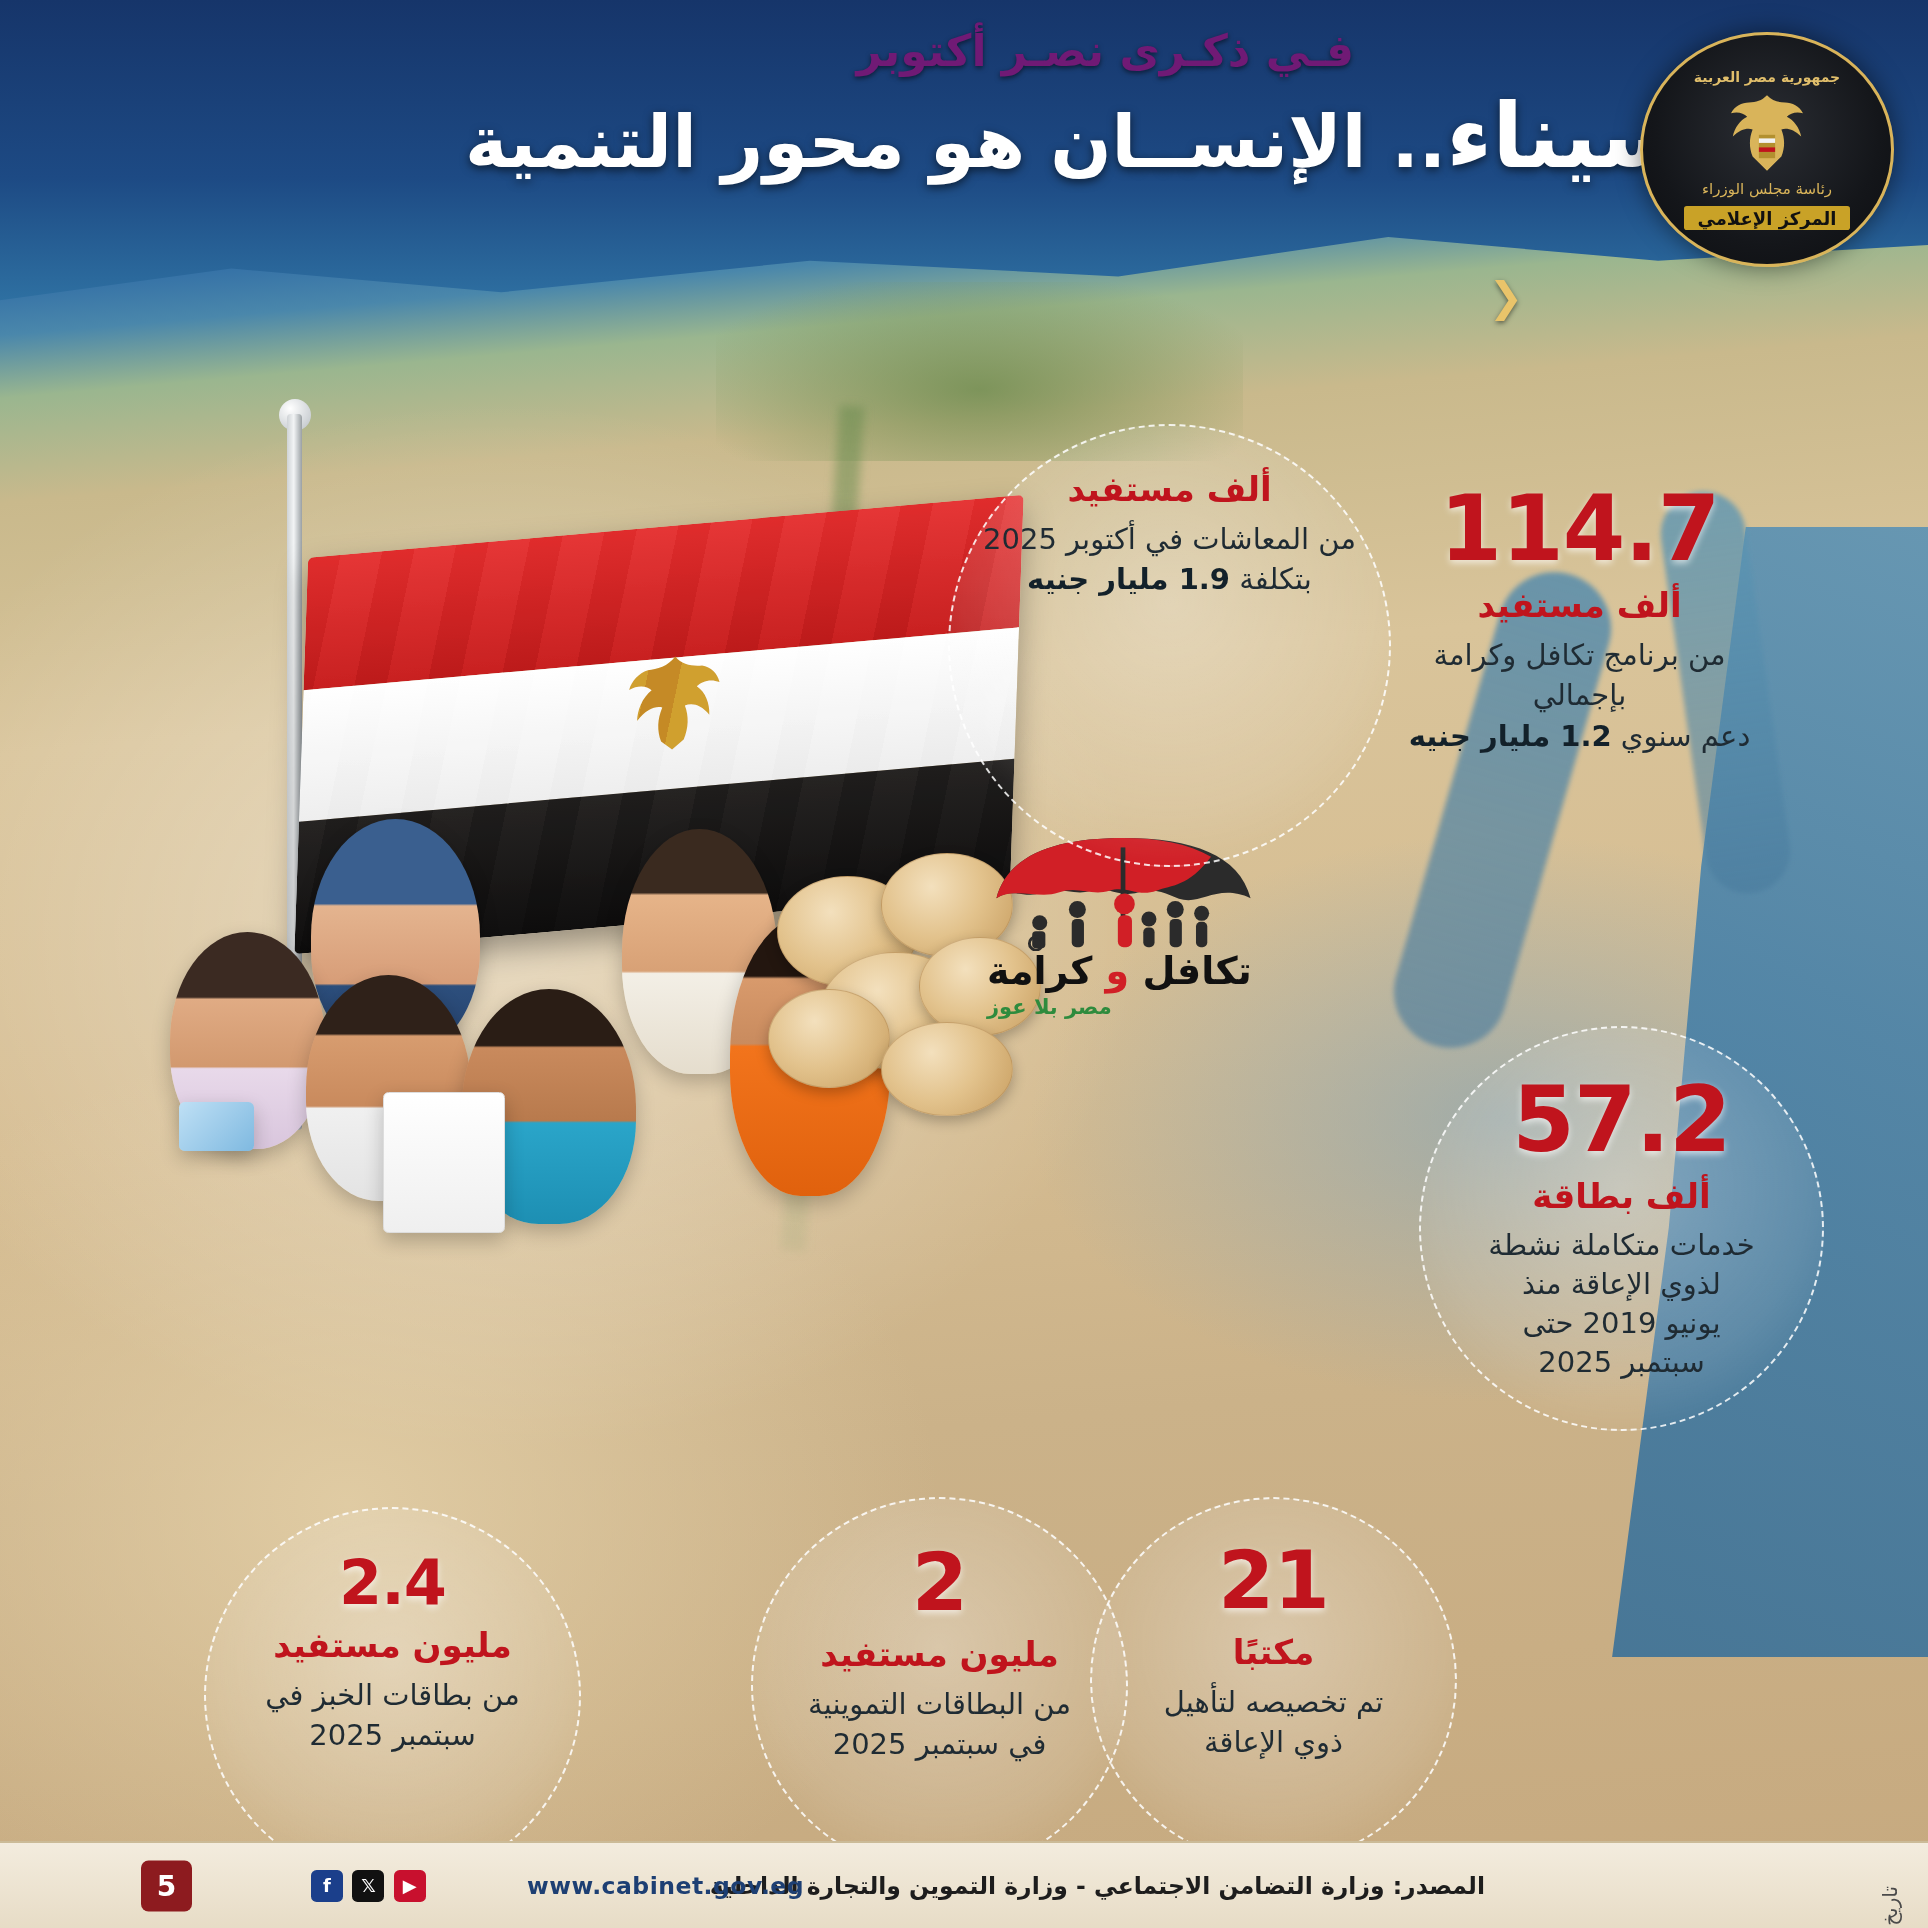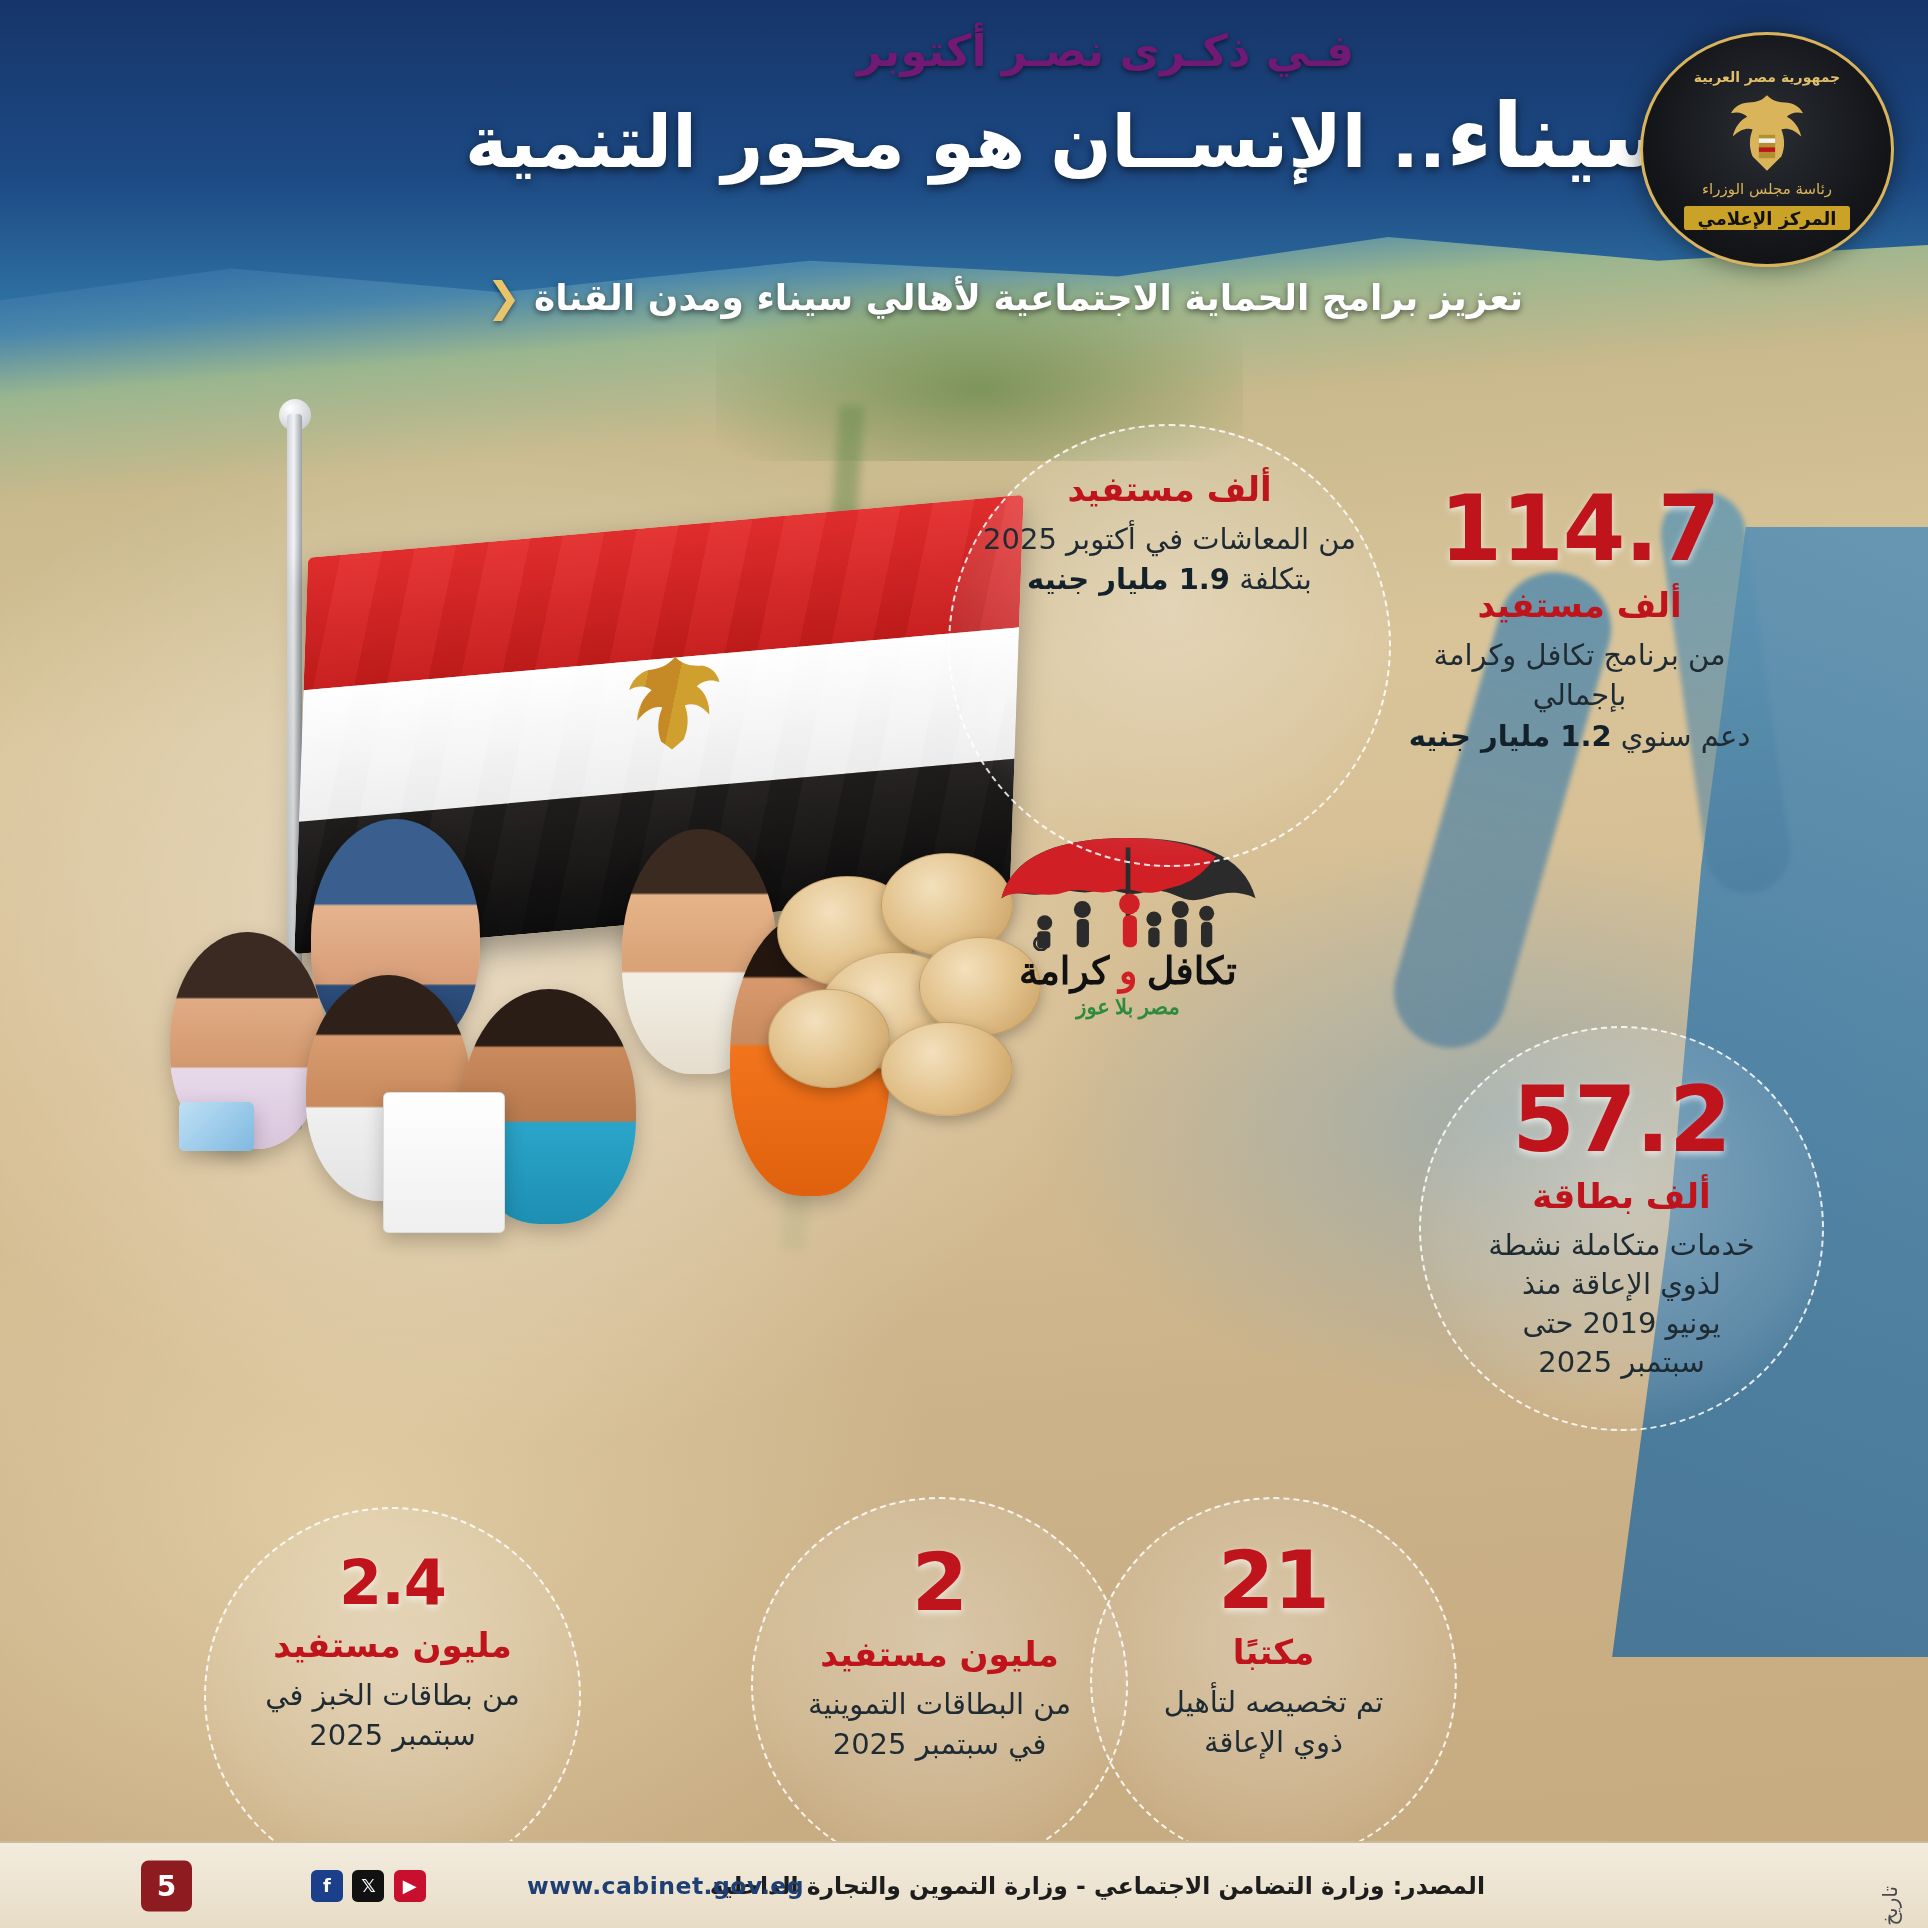--- a/index.html
+++ b/index.html
@@ -176,22 +176,21 @@
     position: absolute; border-radius: 50%;
     background: radial-gradient(circle at 38% 32%, #f3e0bd 0%, #e2c28c 48%, #c79d5f 100%);
     box-shadow: 0 5.6px 13px rgba(0,0,0,.25);
     border: 1.9px solid rgba(170,130,80,.45);
   }
 
   
   .takaful {
     position: absolute; right: 659px; top: 838px;
     width: 282px; height: 188px;
-    text-align: center;
-    font-family: Liberation Serif, serif;
+    text-align: left;
   }
   .takaful-umbrella { width: 273px; height: 113px; }
   .takaful-ar {
     font-size: 38px; font-weight: bold; color: #111;
     margin-top: -5.6px; letter-spacing: 0.9px;
   }
   .takaful-ar .accent { color: #d11f26; }
   .takaful-sub {
     font-size: 21px; font-weight: bold; color: #2e8b3d; margin-top: 1.9px;
   }
@@ -280,21 +279,20 @@
   <div class="sea-gulf1"></div>
   <div class="sea-gulf2"></div>
   <div class="haze"></div>
 
   <div class="header-band">
     <div class="kicker">فـي ذكـرى نصـر أكتوبر</div>
     <div class="title">
       <span class="hl">سيناء</span><span>.. الإنســان هو محور التنمية</span>
     </div>
     <div class="subtitle-row">
-      <span class="subtitle">تعزيز برامج الحماية الاجتماعية لأهالي سيناء ومدن القناة</span>
       <span class="chev">❮</span>
     </div>
 
     <div class="emblem">
       <div class="emblem-top">جمهورية مصر العربية</div>
       <div class="emblem-eagle">
         <svg viewBox="0 0 100 100" width="90" height="90" aria-hidden="true">
           <path d="M50 8 C44 14 38 16 30 16 C22 16 14 20 10 28 C18 26 24 28 28 32 C20 36 14 44 12 54 C20 46 28 44 34 46 C30 56 30 66 34 76 L50 92 L66 76 C70 66 70 56 66 46 C72 44 80 46 88 54 C86 44 80 36 72 32 C76 28 82 26 90 28 C86 20 78 16 70 16 C62 16 56 14 50 8 Z" fill="#d9b45a"></path>
           <rect x="41" y="52" width="18" height="26" fill="#b3902f"></rect>
           <rect x="41" y="56" width="18" height="5" fill="#f2f2f2"></rect>

